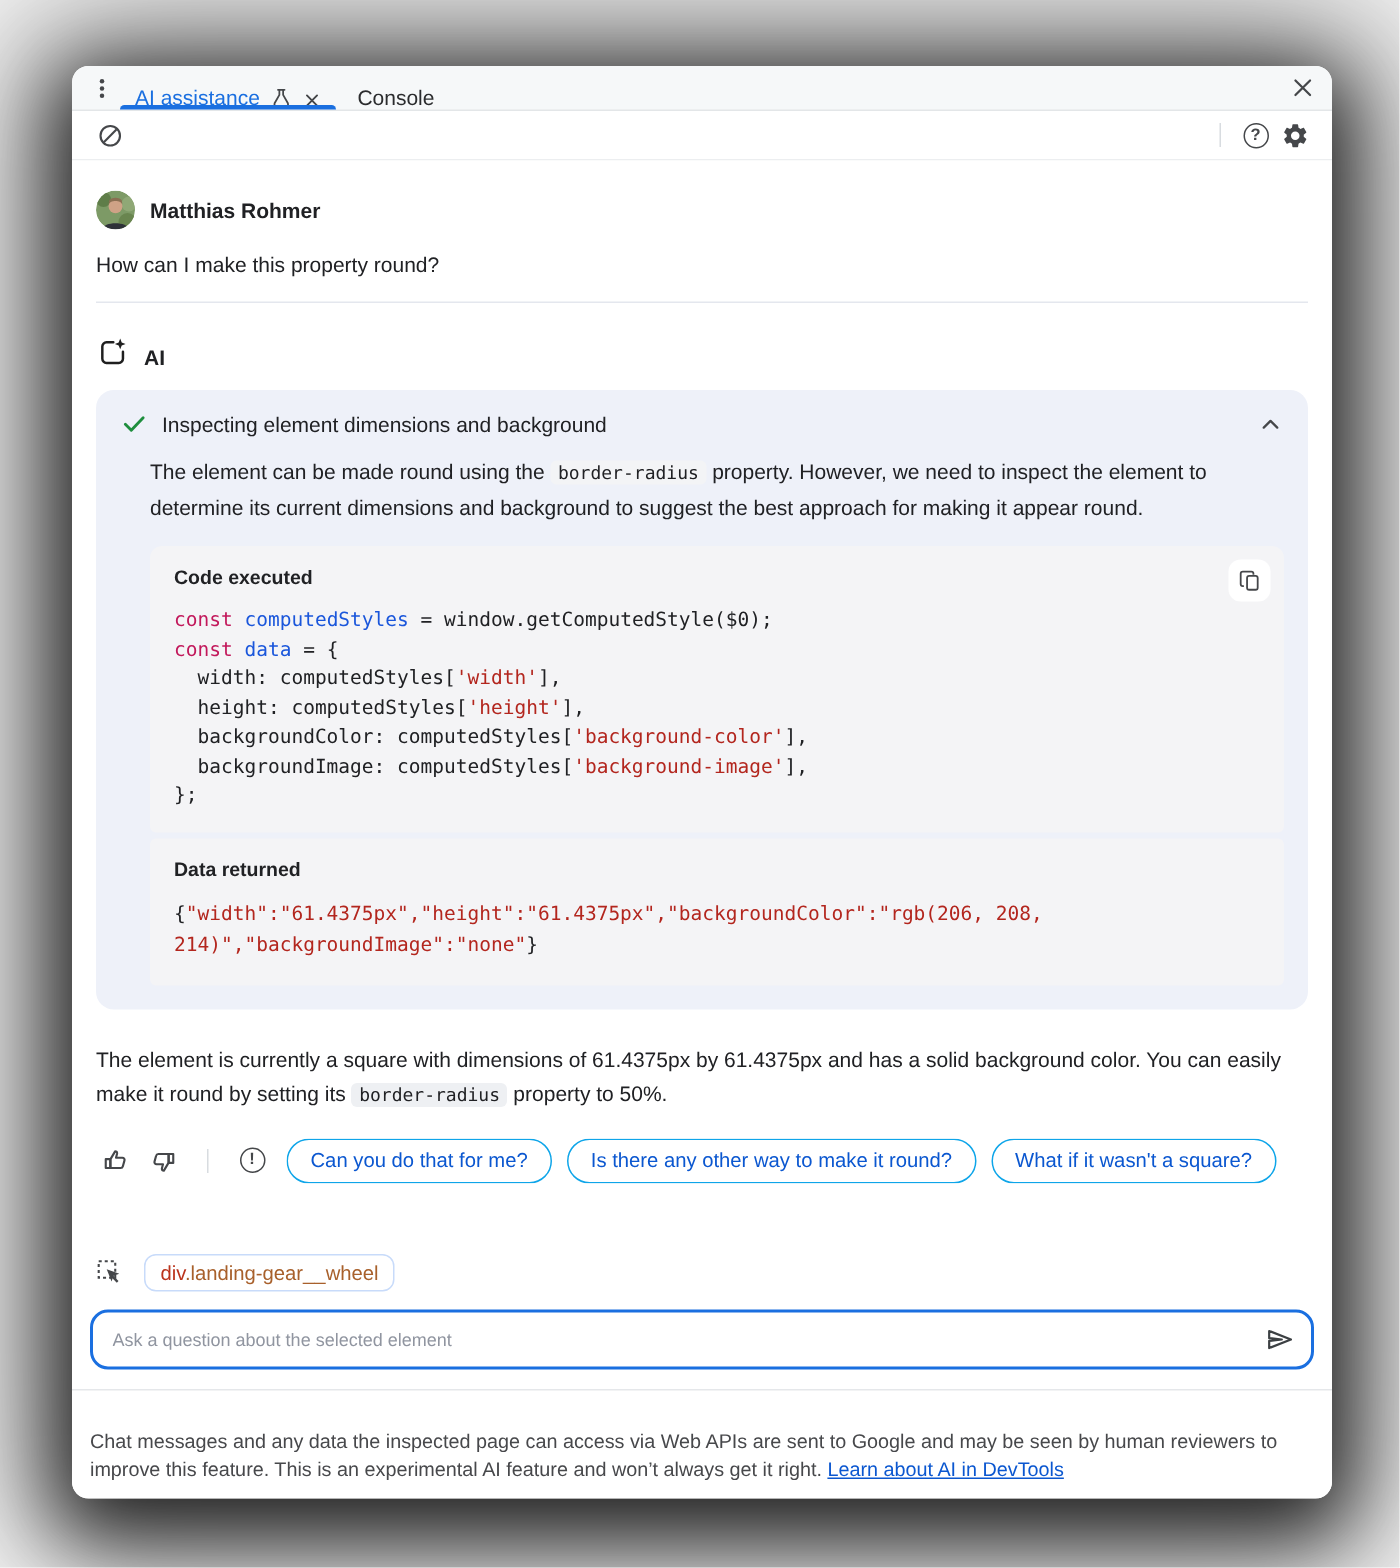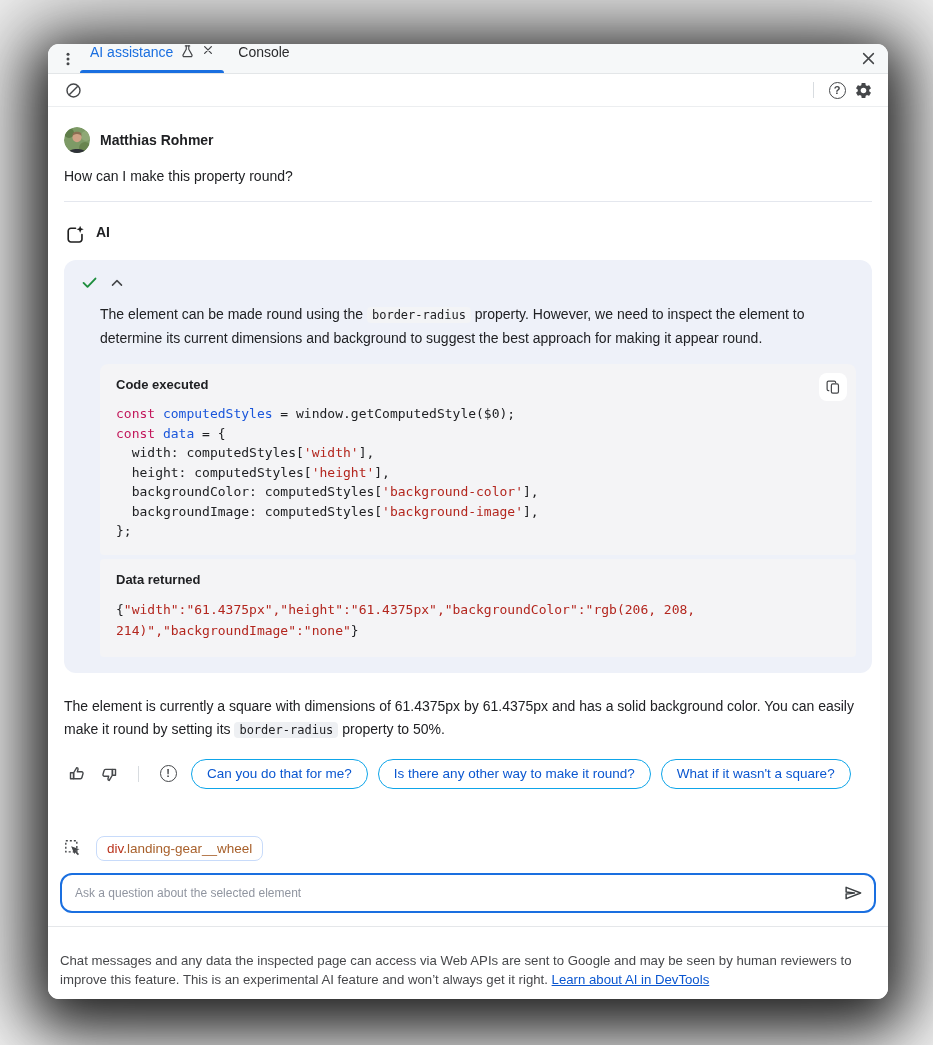--- a/index.html
+++ b/index.html
@@ -12,21 +12,21 @@
     box-shadow: 0 14px 55px 12px rgba(0,0,0,0.82), 0 0 120px 45px rgba(0,0,0,0.38);
     display:flex; flex-direction:column; overflow:hidden;
   }
 
   
   .tabbar {
     height:30px; flex:0 0 30px; background:#f6f8f9; border-bottom:1px solid #e3e6e8;
     display:flex; align-items:stretch; padding-left:8px;
   }
   .kebab-btn { width:24px; display:flex; align-items:center; justify-content:center; cursor:pointer; }
-  .tab { position:relative; display:flex; align-items:flex-start; gap:7px; padding:0 10px; font-size:14px; }
+  .tab { position:relative; display:flex; align-items:flex-end; gap:7px; padding:0 10px; font-size:14px; }
   .tab.active { color:#1a6fe0; }
   .tab.active .underline { position:absolute; left:0; right:0; bottom:0; height:3px; background:#1a6fe0; border-radius:3px 3px 0 0; }
   .tab.plain { color:#2b2c2e; padding:0 14px; }
   .tabbar-spacer { flex:1; }
   .close-panel-btn { width:40px; display:flex; align-items:center; justify-content:center; cursor:pointer; }
 
   
   .toolbar {
     height:33px; flex:0 0 33px; background:#ffffff; border-bottom:1px solid #eceef0;
     display:flex; align-items:center; padding:0 12px;
@@ -41,21 +41,21 @@
   }
 
   
   .chat { flex:1 1 auto; overflow:hidden; padding:20px 16px 0 16px; background:#fff; }
   .user-row { display:flex; align-items:center; gap:10px; }
   .avatar { width:26px; height:26px; border-radius:50%; overflow:hidden; flex:0 0 26px; }
   .user-name { font-size:14px; font-weight:bold; color:#202124; }
   .user-msg { margin-top:15px; font-size:14px; color:#202124; }
   .divider { height:1px; background:#e4e7ee; margin:17px 0 22px 0; }
 
-  .ai-row { display:flex; align-items:flex-start; gap:10px; }
+  .ai-row { display:flex; align-items:flex-end; gap:10px; }
   .ai-label { font-size:14px; font-weight:bold; color:#202124; }
 
   .step-card { margin-top:14px; background:#eef1f9; border-radius:12px; padding:13px 16px 16px 16px; }
   .step-header { display:flex; align-items:center; gap:9px; }
   .step-title { flex:1; font-size:14px; color:#202124; }
   .step-body { margin-left:20px; margin-top:11px; }
   .step-par { font-size:14px; line-height:23px; color:#202124; padding-right:18px; }
 
   .inline-code {
     font-family:"DejaVu Sans Mono", monospace; font-size:12px;
@@ -201,20 +201,21 @@
         <path d="M17.6 1.9l1.1 2.8 2.8 1.1-2.8 1.1-1.1 2.8-1.1-2.8-2.8-1.1 2.8-1.1z" fill="#1f1f1f"></path>
       </svg>
       <div class="ai-label">AI</div>
     </div>
 
     <div class="step-card">
       <div class="step-header">
         <svg width="19" height="19" viewBox="0 0 24 24" fill="none" stroke="#1e8e3e" stroke-width="2.4" stroke-linecap="round" stroke-linejoin="round">
           <path d="M4.5 12.5l5 5L19.5 7"></path>
         </svg>
+        <div class="step-title">Inspecting element dimensions and background</div>
         <svg width="18" height="18" viewBox="0 0 24 24" fill="none" stroke="#45474a" stroke-width="2" stroke-linecap="round" stroke-linejoin="round">
           <path d="M6 14.8l6-6 6 6"></path>
         </svg>
       </div>
 
       <div class="step-body">
         <div class="step-par"><span>The element can be made round using the </span><span class="inline-code">border-radius</span><span> property. However, we need to inspect the element to determine its current dimensions and background to suggest the best approach for making it appear round.</span></div>
 
         <div class="code-card">
           <div class="block-title">Code executed</div>

